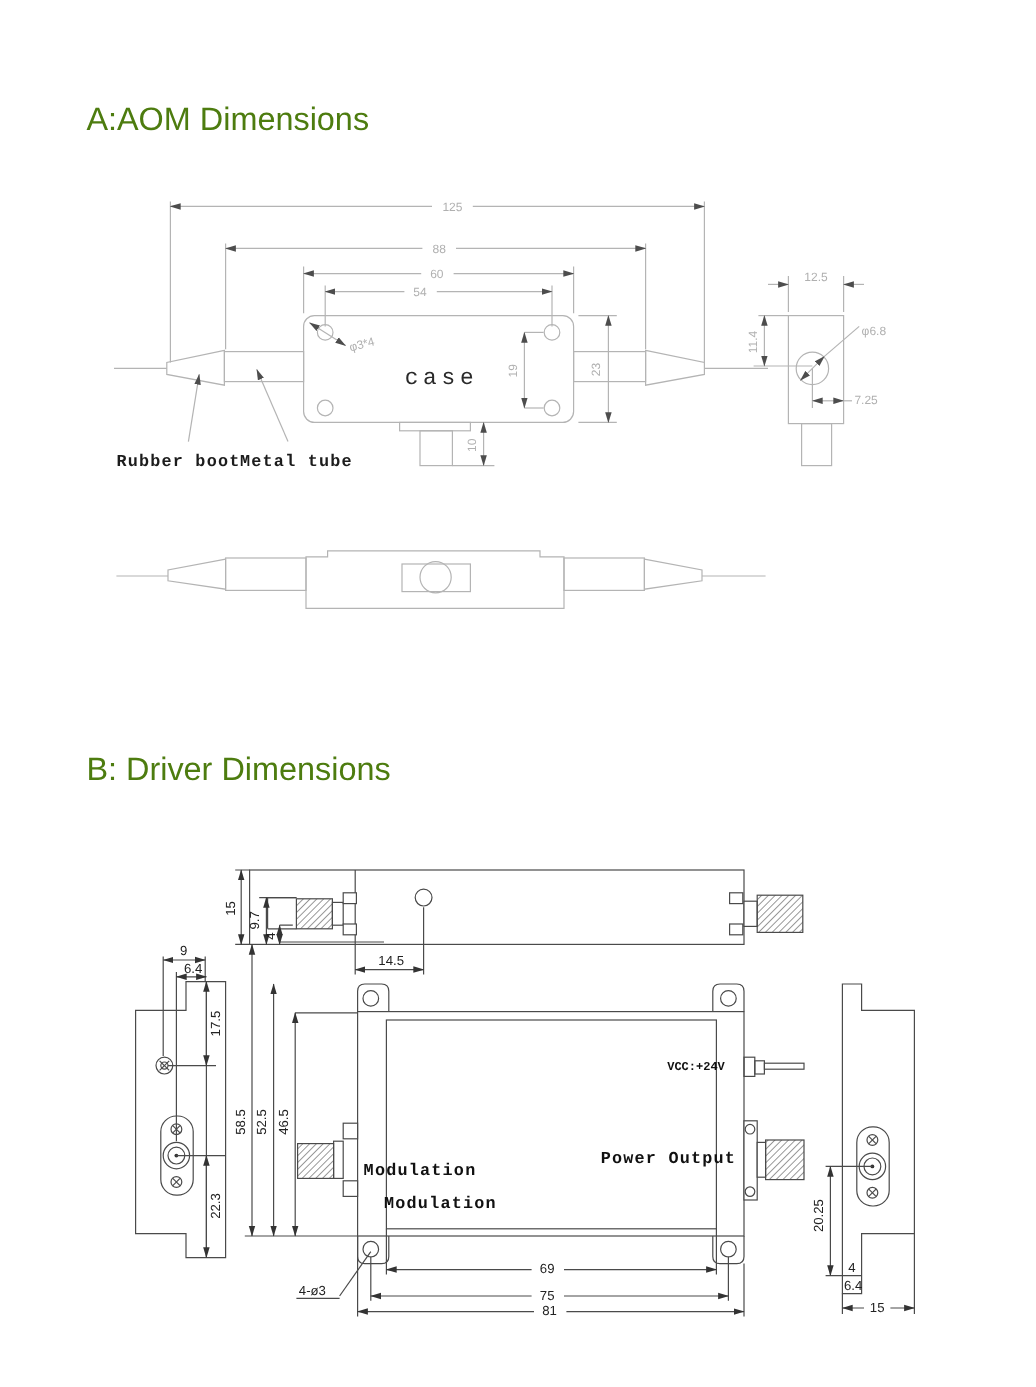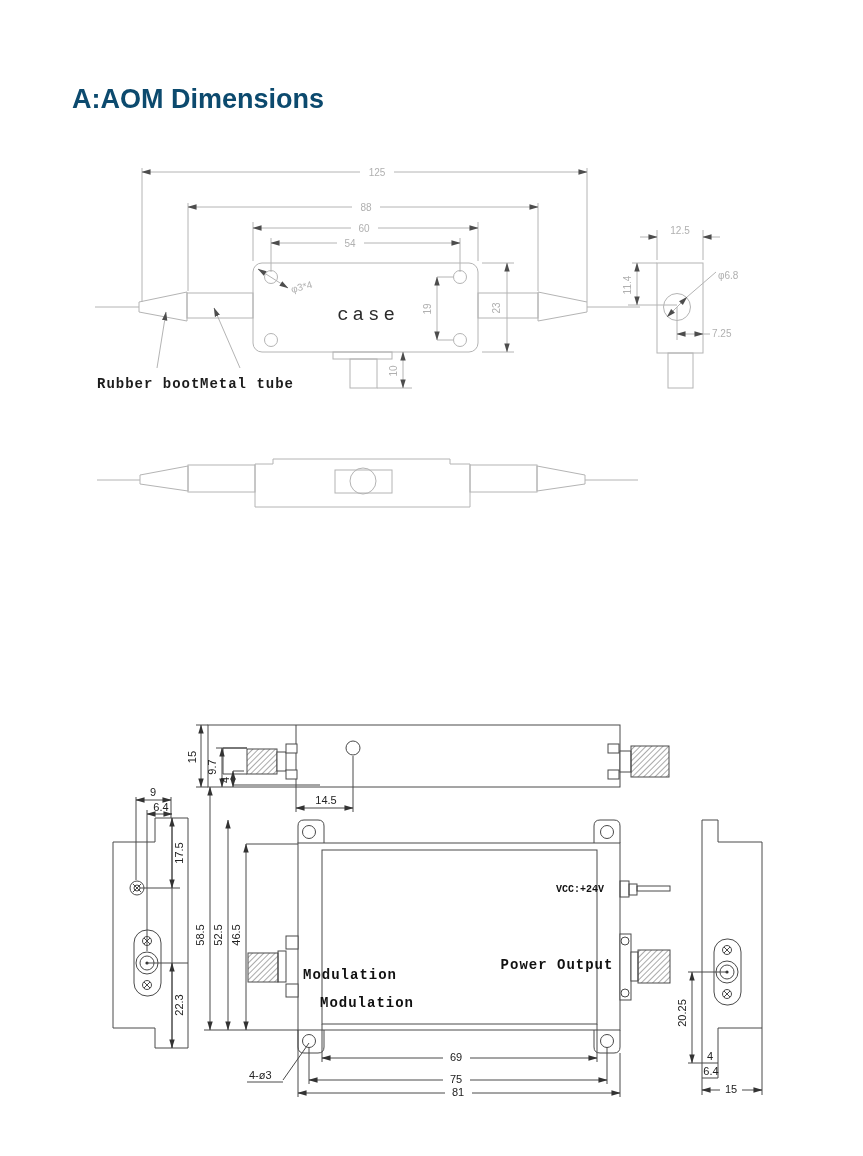--- a/index.html
+++ b/index.html
@@ -1,19 +1,19 @@
 <!DOCTYPE html>
 <html><head>
 <meta charset="utf-8">
 <style>
   html,body{margin:0;padding:0;background:#ffffff;}
   .canvas{position:relative;width:863px;height:1156px;background:#fff;overflow:hidden;
           font-family:"Liberation Sans",sans-serif;}
   .title{position:absolute;left:72px;margin:0;font-family:"Liberation Sans",sans-serif;
-         font-size:27px;font-weight:700;color:#0c4a6e;letter-spacing:0;}
+         font-size:27px;font-weight:400;color:#4d7c0f;letter-spacing:0;}
   .title-a{top:84px;}
   .title-b{top:626px;}
   svg{position:absolute;left:0;}
   .drawing-a{top:140px;}
   .drawing-b{top:690px;}
   
   .la{stroke:#b4b4b4;stroke-width:1;fill:none;}
   .lb{stroke:#4a4a4a;stroke-width:1;fill:none;}
   .lbf{stroke:#4a4a4a;stroke-width:1;fill:#ffffff;}
   .knurl{stroke:#4a4a4a;stroke-width:1;}
@@ -158,20 +158,21 @@
       <circle class="la" cx="363" cy="481" r="13"></circle>
       <rect class="la" x="188" y="465" width="67" height="27"></rect>
       <polygon class="la" points="188,466 140,475 140,484 188,491"></polygon>
       <line class="la" x1="97" y1="480" x2="140" y2="480"></line>
       <rect class="la" x="470" y="465" width="67" height="27"></rect>
       <polygon class="la" points="537,466 585,475 585,484 537,491"></polygon>
       <line class="la" x1="585" y1="480" x2="638" y2="480"></line>
     </g>
   </svg>
 
+  <h1 class="title title-b">B: Driver Dimensions</h1>
 
   <svg class="drawing drawing-b" width="863" height="466" viewBox="0 690 863 466">
     <defs>
       <marker id="arb" viewBox="0 0 10 6" refX="9.5" refY="3" markerWidth="9" markerHeight="6" orient="auto-start-reverse">
           <path d="M0,0L10,3L0,6Z" fill="#333"></path>
         </marker>
       <pattern id="kn" width="4" height="4" patternUnits="userSpaceOnUse" patternTransform="rotate(45)">
         <line x1="0" y1="0" x2="0" y2="4" stroke="#555" stroke-width="1"></line>
       </pattern>
     </defs>

